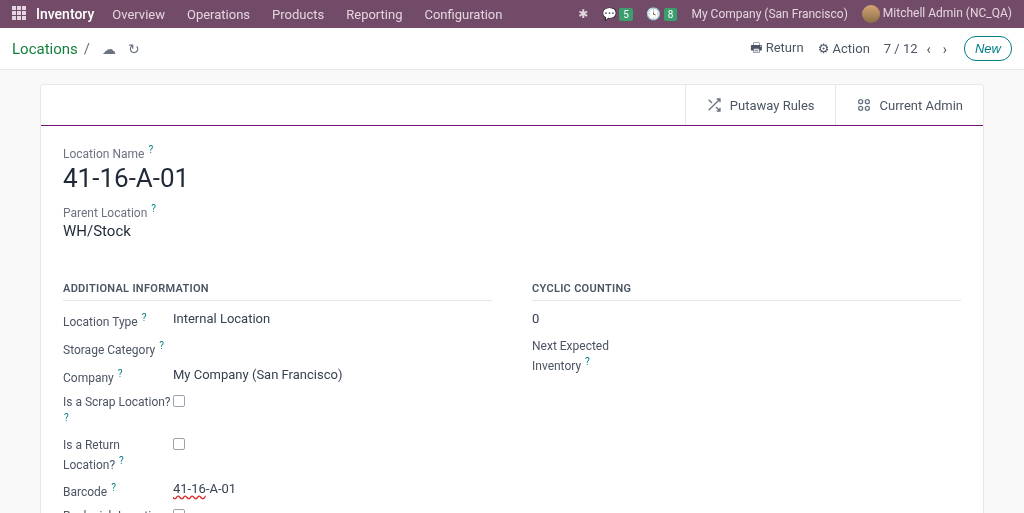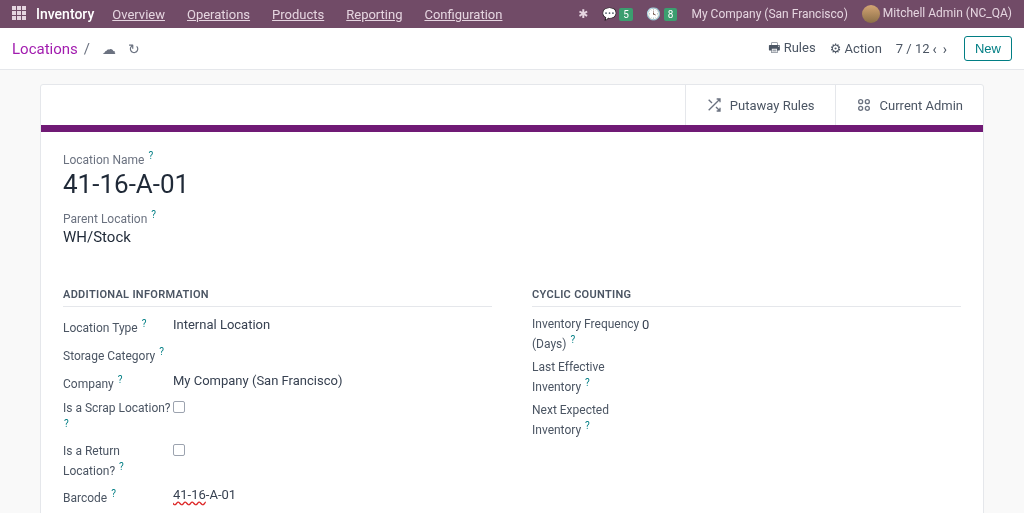--- a/index.html
+++ b/index.html
@@ -2,41 +2,41 @@
 <html><head>
 <meta charset="utf-8">
 <style>
 * { box-sizing: border-box; margin: 0; padding: 0; }
 body { font-family: -apple-system, BlinkMacSystemFont, "Segoe UI", Roboto, sans-serif; font-size: 13px; color: #374151; background: #f9f9f9; }
 
 .topnav { background: #714b67; color: #e5d5e0; height: 28px; display: flex; align-items: center; padding: 0 12px; }
 .topnav .apps { width: 16px; height: 16px; display: grid; grid-template-columns: repeat(3,4px); grid-template-rows: repeat(3,4px); gap: 1px; margin-right: 8px; }
 .topnav .apps span { background: #e5d5e0; }
 .topnav .brand { color: #fff; font-weight: 500; margin-right: 18px; font-size: 14px; }
-.topnav .menu { display: flex; gap: 22px; flex: 1; text-decoration: underline; }
+.topnav .menu { display: flex; gap: 22px; flex: 1; }
 .topnav .menu a { color: #e5d5e0; text-decoration: none; font-size: 13px; }
 .topnav .right { display: flex; align-items: center; gap: 14px; font-size: 12px; }
 .topnav .badge { background: #3b9e6f; color: #fff; font-size: 10px; padding: 1px 4px; border-radius: 2px; margin-left: 2px; }
 .topnav .avatar { width: 18px; height: 18px; border-radius: 50%; background: linear-gradient(#d4a574,#8b6f47); display: inline-block; vertical-align: middle; }
 
 .toolbar { background: #fff; border-bottom: 1px solid #e5e7eb; height: 42px; display: flex; align-items: center; padding: 0 12px; }
 .breadcrumb { display: flex; align-items: center; gap: 6px; font-size: 15px; }
-.breadcrumb .link { color: #a21caf; }
+.breadcrumb .link { color: #15803d; }
 .breadcrumb .sep { color: #6b7280; }
 .breadcrumb .current { color: #374151; }
 .breadcrumb .icon { color: #6b7280; font-size: 14px; margin-left: 6px; }
 .toolbar .spacer { flex: 1; }
 .toolbar .actions { display: flex; align-items: center; gap: 14px; font-size: 13px; color: #4b5563; }
 .toolbar .actions span.clickable { cursor: pointer; }
-.pager { display: flex; align-items: center; }
+.pager { display: flex; align-items: center; gap: 6px; }
 .pager .arrow { color: #4b5563; font-size: 14px; padding: 2px 3px; }
-.new-btn { border: 1px solid #017e84; color: #017e84; background: #fff; padding: 4px 10px; border-radius: 3px; font-size: 13px; cursor: pointer; }
+.new-btn { border: 1px solid #017e84; color: #017e84; background: #fff; padding: 4px 10px; border-radius: 12px; font-size: 13px; cursor: pointer; font-style: italic; }
 
 .page { max-width: 944px; margin: 14px auto 0; background: #fff; border: 1px solid #e5e7eb; border-radius: 3px; }
-.page-tabs { display: flex; justify-content: flex-end; border-bottom: 7px solid #701a75; }
+.page-tabs { display: flex; justify-content: flex-end; border-bottom: 1px solid #701a75; }
 .page-tabs .tab { display: flex; align-items: center; gap: 8px; padding: 12px 20px; border-left: 1px solid #e5e7eb; color: #4b5563; font-size: 13px; cursor: pointer; }
 .page-tabs .tab svg { width: 16px; height: 16px; }
 
 .form { padding: 18px 22px 12px; }
 .form .field-label { font-size: 12px; color: #6b7280; margin-bottom: 2px; }
 .form .help { color: #017e84; font-size: 10px; vertical-align: super; margin-left: 1px; }
 .form .big-value { font-size: 26px; color: #1f2937; font-weight: 400; margin-bottom: 10px; }
 .form .mid-value { font-size: 15px; color: #1f2937; margin-bottom: 16px; }
 
 .section-title { font-size: 11px; font-weight: 600; color: #4b5563; letter-spacing: 0.3px; border-bottom: 1px solid #e5e7eb; padding-bottom: 5px; margin: 26px 0 10px; }
@@ -83,21 +83,21 @@
 
 <div class="toolbar">
   <div class="breadcrumb">
     <span class="link">Locations</span>
     <span class="sep">/</span>
     <span class="icon">☁</span>
     <span class="icon">↻</span>
   </div>
   <div class="spacer"></div>
   <div class="actions">
-    <span class="clickable">🖶 <span>Rules</span></span>
+    <span class="clickable">🖶 <span>Return</span></span>
     <span class="clickable">⚙ <span>Action</span></span>
     <span class="pager">
       <span>7 / 12</span>
       <span class="arrow">‹</span>
       <span class="arrow">›</span>
     </span>
     <button class="new-btn">New</button>
   </div>
 </div>
 
@@ -157,26 +157,21 @@
         <div class="row">
             <div class="label"><span>Replenish Location</span> </div>
             <div class="value"><span class="checkbox"></span></div>
           </div>
 
       </div>
 
       <div class="col">
         <div class="section-title">CYCLIC COUNTING</div>
         <div class="row">
-            <div class="label multiline"><span>Inventory Frequency (Days)</span> <span class="help">?</span></div>
             <div class="value">0</div>
-          </div>
-        <div class="row">
-            <div class="label multiline"><span>Last Effective Inventory</span> <span class="help">?</span></div>
-            <div class="value"></div>
           </div>
         <div class="row">
             <div class="label multiline"><span>Next Expected Inventory</span> <span class="help">?</span></div>
             <div class="value"></div>
           </div>
       </div>
     </div>
 
   </div>
 </div>

